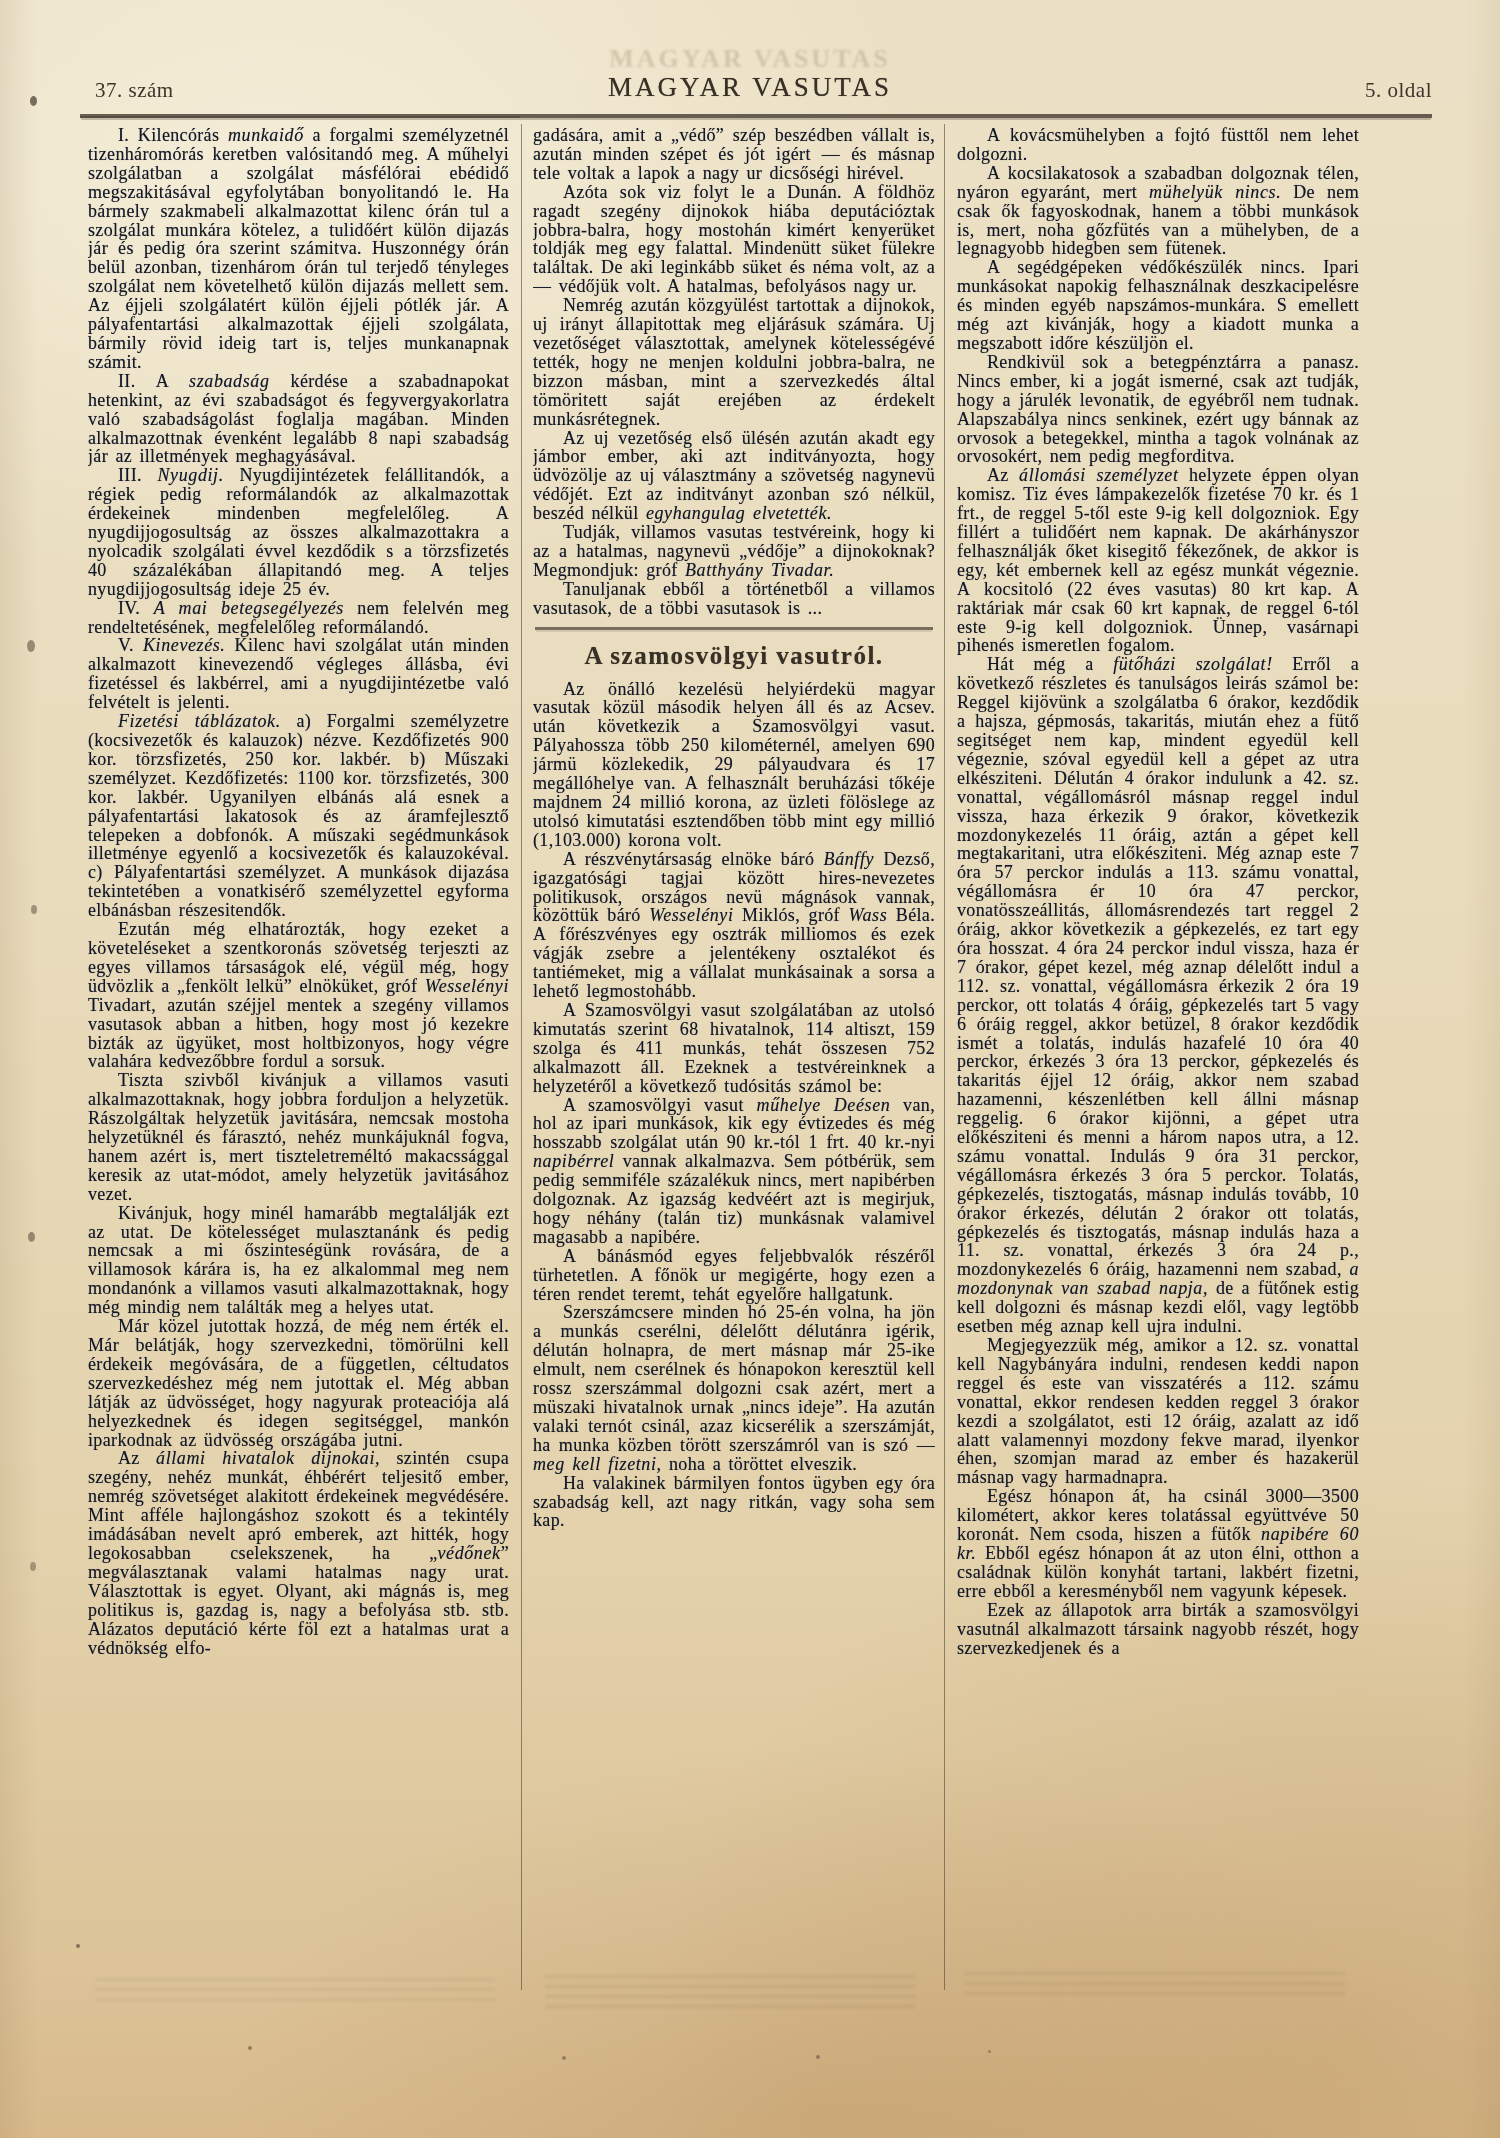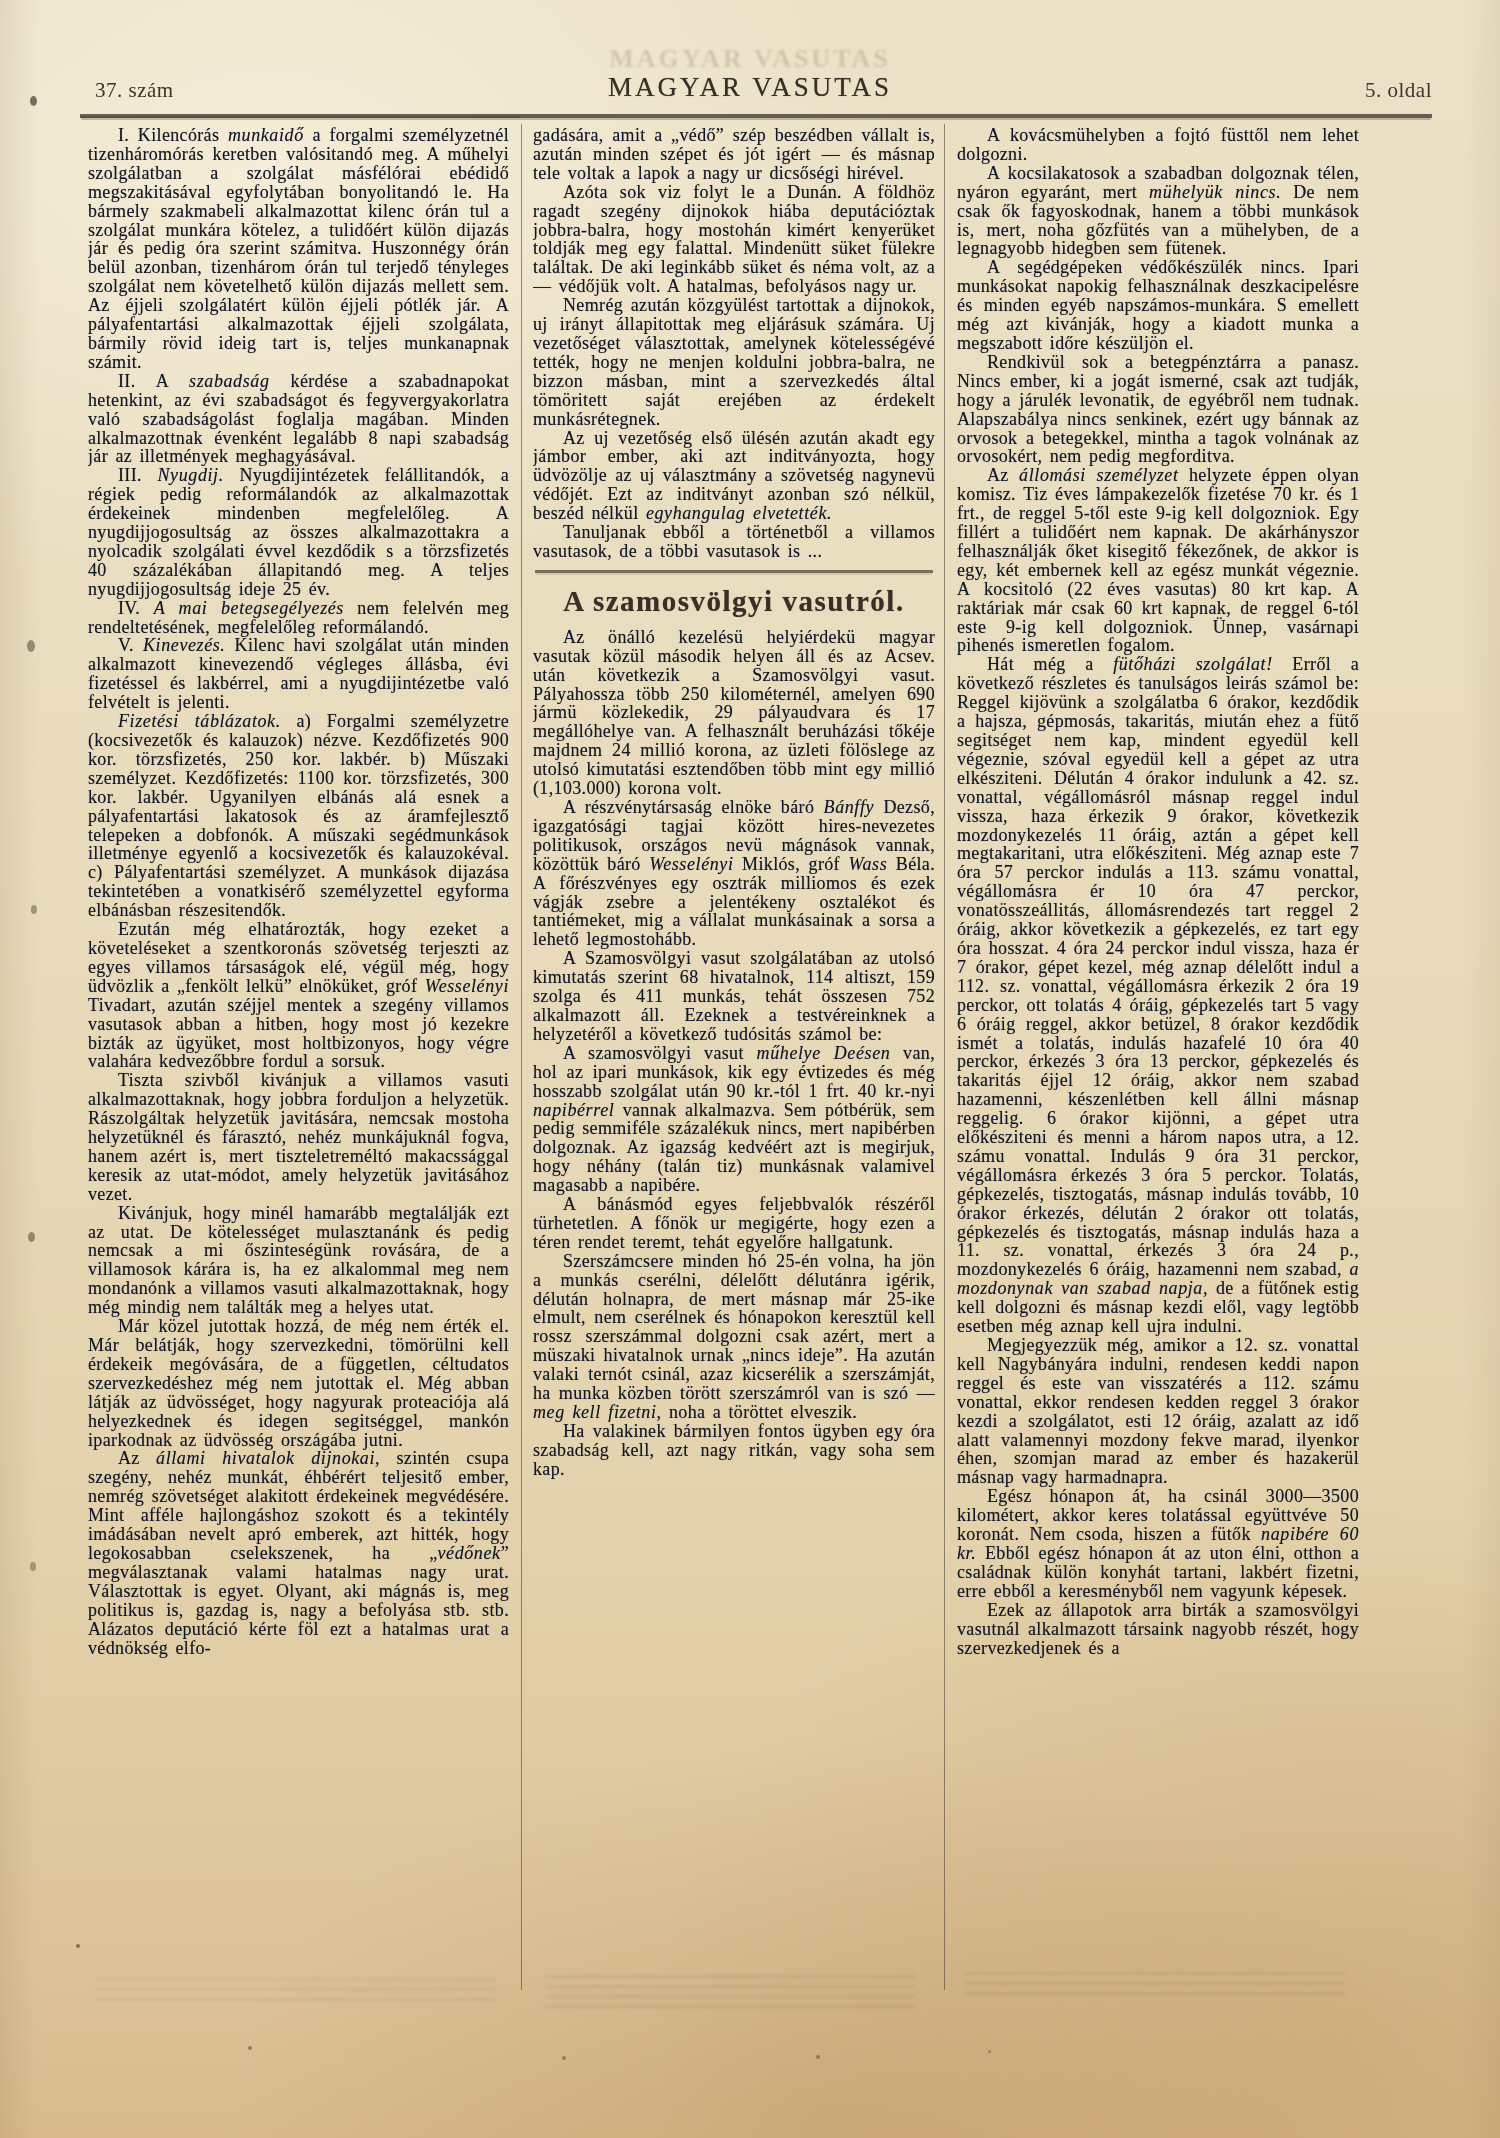--- a/index.html
+++ b/index.html
@@ -35,21 +35,21 @@
   .col.c1{left:88px;width:421px;}
   .col.c2{left:533px;width:402px;}
   .col.c3{left:957px;width:402px;}
   .col p{margin:0;text-indent:30px;text-align:justify;
     font-size:18px;line-height:18.9px;letter-spacing:.35px;word-spacing:2.5px;
     color:#0f172a;text-shadow:0 0 .7px rgba(64,54,43,.55);}
   .col p.ni{text-indent:0;}
   .col p i{letter-spacing:.6px;}
   .col-rule{height:3px;background:#4a4036;opacity:.7;margin:9px 2px 2px 2px;
     box-shadow:0 2.5px 0 -1px rgba(74,64,54,.4);}
-  .article-title{text-align:center;font-size:29px;font-weight:bold;color:#383026;
+  .article-title{text-align:center;font-size:25px;font-weight:bold;color:#383026;
     letter-spacing:1.5px;margin:12px 0 10px 0;text-shadow:0 0 .8px rgba(56,48,38,.6);}
   
   .speck{position:absolute;background:#463a2c;border-radius:50%;opacity:.7;}
   .smudge{position:absolute;opacity:.12;filter:blur(1.4px);
     background:repeating-linear-gradient(180deg,#6b5a42 0 3px,transparent 3px 10px);}
 </style>
 </head>
 <body>
 
 <div class="edge-shade"></div>
@@ -75,20 +75,21 @@
     <p>Tiszta szivből kivánjuk a villamos vasuti alkalmazottaknak, hogy jobbra forduljon a helyzetük. Rászolgáltak helyzetük javitására, nemcsak mostoha helyzetüknél és fárasztó, nehéz munkájuknál fogva, hanem azért is, mert tiszteletreméltó makacssággal keresik az utat-módot, amely helyzetük javitásához vezet.</p>
     <p>Kivánjuk, hogy minél hamarább megtalálják ezt az utat. De kötelességet mulasztanánk és pedig nemcsak a mi őszinteségünk rovására, de a villamosok kárára is, ha ez alkalommal meg nem mondanónk a villamos vasuti alkalmazottaknak, hogy még mindig nem találták meg a helyes utat.</p>
     <p>Már közel jutottak hozzá, de még nem érték el. Már belátják, hogy szervezkedni, tömörülni kell érdekeik megóvására, de a független, céltudatos szervezkedéshez még nem jutottak el. Még abban látják az üdvösséget, hogy nagyurak proteaciója alá helyezkednek és idegen segitséggel, mankón iparkodnak az üdvösség országába jutni.</p>
     <p>Az <i>állami hivatalok dijnokai,</i> szintén csupa szegény, nehéz munkát, éhbérért teljesitő ember, nemrég szövetséget alakitott érdekeinek megvédésére. Mint afféle hajlongáshoz szokott és a tekintély imádásában nevelt apró emberek, azt hitték, hogy legokosabban cselekszenek, ha „<i>védőnek</i>” megválasztanak valami hatalmas nagy urat. Választottak is egyet. Olyant, aki mágnás is, meg politikus is, gazdag is, nagy a befolyása stb. stb. Alázatos deputáció kérte föl ezt a hatalmas urat a védnökség elfo-</p>
   </div>
 <div class="col c2">
     <p class="ni">gadására, amit a „védő” szép beszédben vállalt is, azután minden szépet és jót igért — és másnap tele voltak a lapok a nagy ur dicsőségi hirével.</p>
     <p>Azóta sok viz folyt le a Dunán. A földhöz ragadt szegény dijnokok hiába deputációztak jobbra-balra, hogy mostohán kimért kenyerüket toldják meg egy falattal. Mindenütt süket fülekre találtak. De aki leginkább süket és néma volt, az a — védőjük volt. A hatalmas, befolyásos nagy ur.</p>
     <p>Nemrég azután közgyülést tartottak a dijnokok, uj irányt állapitottak meg eljárásuk számára. Uj vezetőséget választottak, amelynek kötelességévé tették, hogy ne menjen koldulni jobbra-balra, ne bizzon másban, mint a szervezkedés által tömöritett saját erejében az érdekelt munkásrétegnek.</p>
     <p>Az uj vezetőség első ülésén azután akadt egy jámbor ember, aki azt inditványozta, hogy üdvözölje az uj választmány a szövetség nagynevü védőjét. Ezt az inditványt azonban szó nélkül, beszéd nélkül <i>egyhangulag elvetették.</i></p>
+    <p>Tudják, villamos vasutas testvéreink, hogy ki az a hatalmas, nagynevü „védője” a dijnokoknak? Megmondjuk: gróf <i>Batthyány Tivadar.</i></p>
     <p>Tanuljanak ebből a történetből a villamos vasutasok, de a többi vasutasok is ...</p>
     <div class="col-rule"></div>
     <div class="article-title">A szamosvölgyi vasutról.</div>
     <p>Az önálló kezelésü helyiérdekü magyar vasutak közül második helyen áll és az Acsev. után következik a Szamosvölgyi vasut. Pályahossza több 250 kilométernél, amelyen 690 jármü közlekedik, 29 pályaudvara és 17 megállóhelye van. A felhasznált beruházási tőkéje majdnem 24 millió korona, az üzleti fölöslege az utolsó kimutatási esztendőben több mint egy millió (1,103.000) korona volt.</p>
     <p>A részvénytársaság elnöke báró <i>Bánffy</i> Dezső, igazgatósági tagjai között hires-nevezetes politikusok, országos nevü mágnások vannak, közöttük báró <i>Wesselényi</i> Miklós, gróf <i>Wass</i> Béla. A főrészvényes egy osztrák milliomos és ezek vágják zsebre a jelentékeny osztalékot és tantiémeket, mig a vállalat munkásainak a sorsa a lehető legmostohább.</p>
     <p>A Szamosvölgyi vasut szolgálatában az utolsó kimutatás szerint 68 hivatalnok, 114 altiszt, 159 szolga és 411 munkás, tehát összesen 752 alkalmazott áll. Ezeknek a testvéreinknek a helyzetéről a következő tudósitás számol be:</p>
     <p>A szamosvölgyi vasut <i>műhelye Deésen</i> van, hol az ipari munkások, kik egy évtizedes és még hosszabb szolgálat után 90 kr.-tól 1 frt. 40 kr.-nyi <i>napibérrel</i> vannak alkalmazva. Sem pótbérük, sem pedig semmiféle százalékuk nincs, mert napibérben dolgoznak. Az igazság kedvéért azt is megirjuk, hogy néhány (talán tiz) munkásnak valamivel magasabb a napibére.</p>
     <p>A bánásmód egyes feljebbvalók részéről türhetetlen. A főnök ur megigérte, hogy ezen a téren rendet teremt, tehát egyelőre hallgatunk.</p>
     <p>Szerszámcsere minden hó 25-én volna, ha jön a munkás cserélni, délelőtt délutánra igérik, délután holnapra, de mert másnap már 25-ike elmult, nem cserélnek és hónapokon keresztül kell rossz szerszámmal dolgozni csak azért, mert a müszaki hivatalnok urnak „nincs ideje”. Ha azután valaki ternót csinál, azaz kicserélik a szerszámját, ha munka közben törött szerszámról van is szó — <i>meg kell fizetni,</i> noha a töröttet elveszik.</p>
     <p>Ha valakinek bármilyen fontos ügyben egy óra szabadság kell, azt nagy ritkán, vagy soha sem kap.</p>

